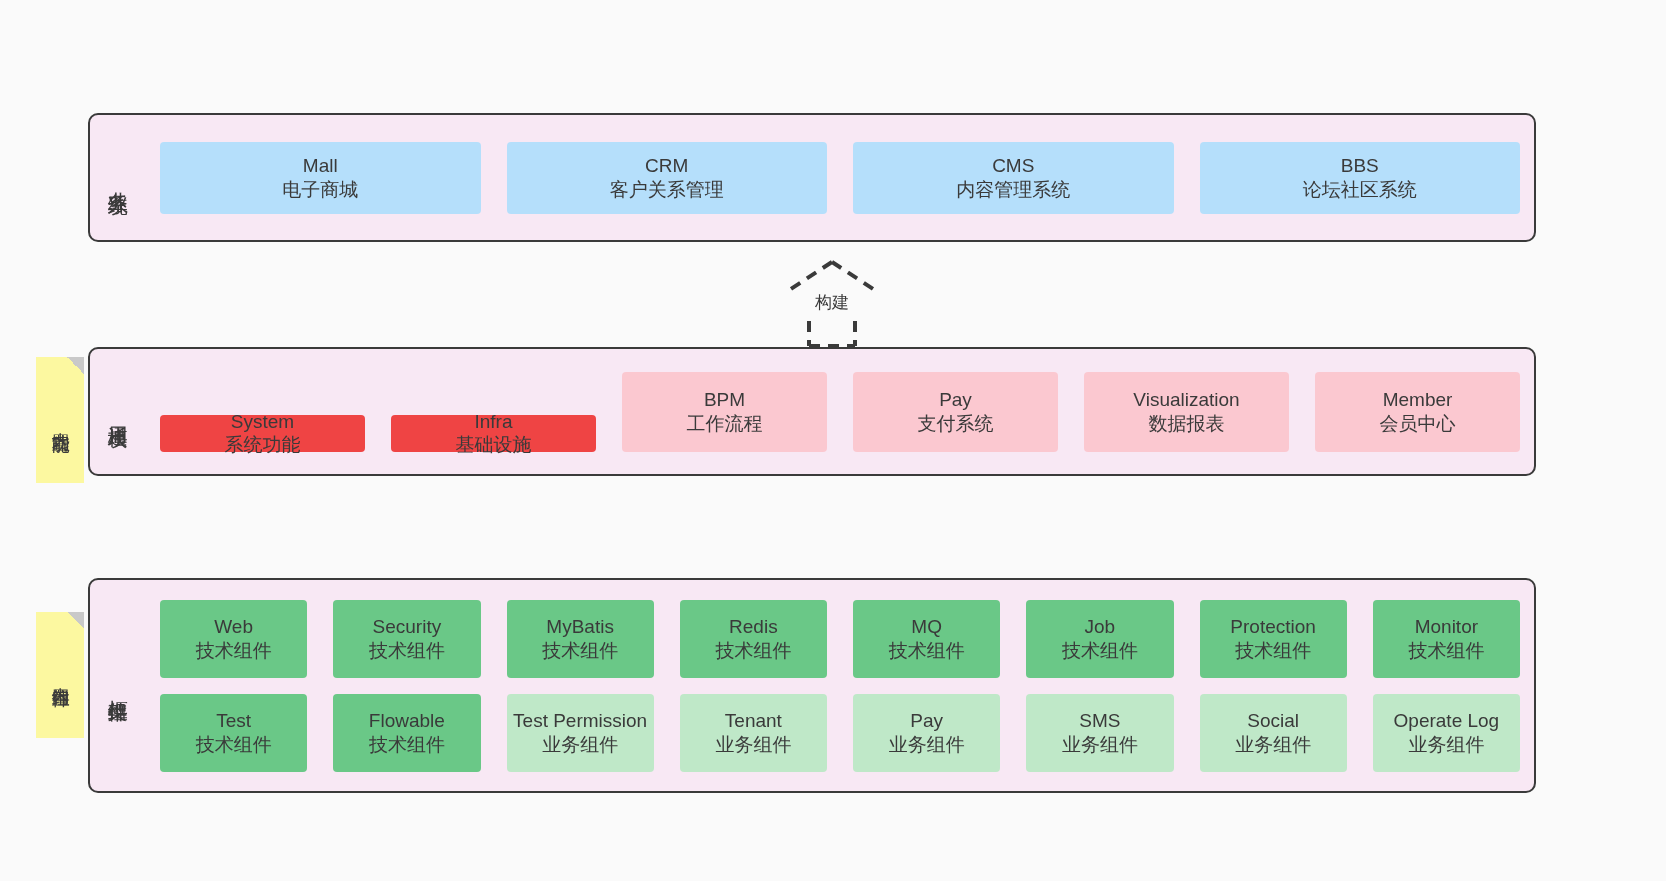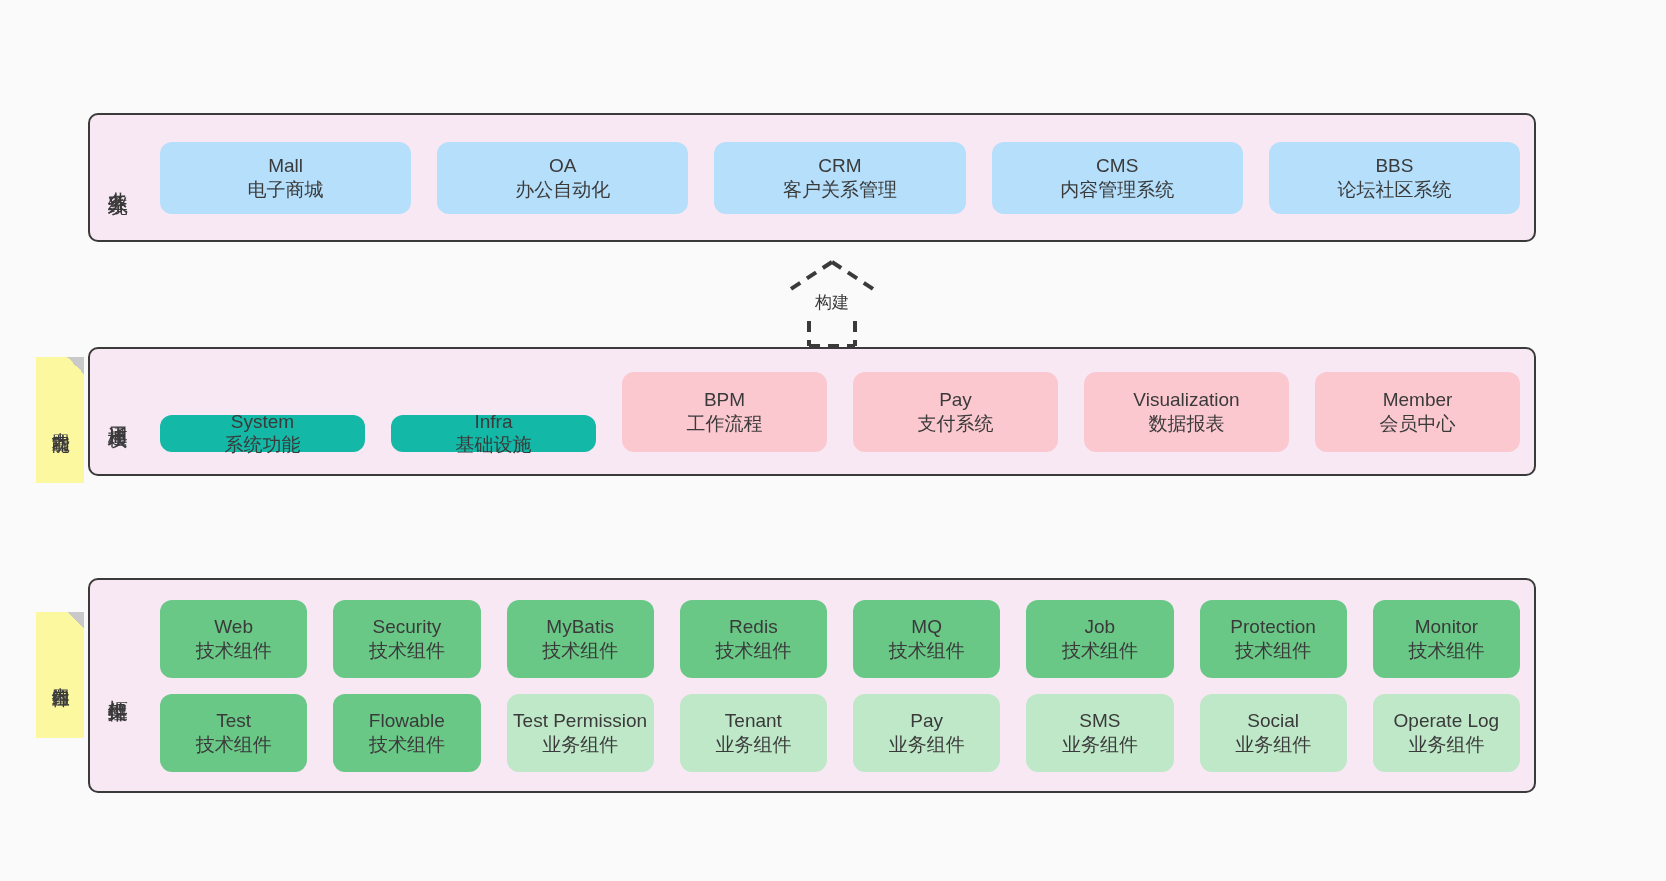--- a/index.html
+++ b/index.html
@@ -44,37 +44,37 @@
     gap: 16px;
     padding: 0 14px;
   }
   .row {
     display: flex;
     gap: 26px;
     align-items: stretch;
   }
   .card {
     flex: 1 1 0;
-    border-radius: 12px;
+    border-radius: 4px;
     display: flex;
     flex-direction: column;
     align-items: center;
     justify-content: center;
     text-align: center;
     font-size: 19px;
     line-height: 1.22;
     color: #3a3a3a;
     padding: 6px 4px;
   }
   .card .en { display: block; }
   .card .cn { display: block; }
 
   
   .c-blue       { background: #b5dffb; }
-  .c-red        { background: #14b8a6; margin-top: 43px; }
+  .c-red        { background: #ef4444; margin-top: 43px; }
   .c-pink       { background: #fbc8d0; }
   .c-green      { background: #6ac887; }
   .c-lightgreen { background: #bfe8c8; }
 
   
   #layer-business  { left: 88px;  top: 113px; width: 1448px; height: 129px; }
   #layer-business .row { height: 72px; }
   #layer-modules   { left: 88px;  top: 347px; width: 1448px; height: 129px; }
   #layer-modules .row { height: 80px; }
   #layer-framework { left: 88px;  top: 578px; width: 1448px; height: 215px; }
@@ -134,24 +134,20 @@
 
   <div class="layer" id="layer-business">
     <div class="layer-title">业务系统</div>
     <div class="layer-body">
       <div class="row">
         <div class="card c-blue">
           <span class="en">Mall</span>
           <span class="cn">电子商城</span>
         </div>
         <div class="card c-blue">
-          <span class="en">OA</span>
-          <span class="cn">办公自动化</span>
-        </div>
-        <div class="card c-blue">
           <span class="en">CRM</span>
           <span class="cn">客户关系管理</span>
         </div>
         <div class="card c-blue">
           <span class="en">CMS</span>
           <span class="cn">内容管理系统</span>
         </div>
         <div class="card c-blue">
           <span class="en">BBS</span>
           <span class="cn">论坛社区系统</span>

